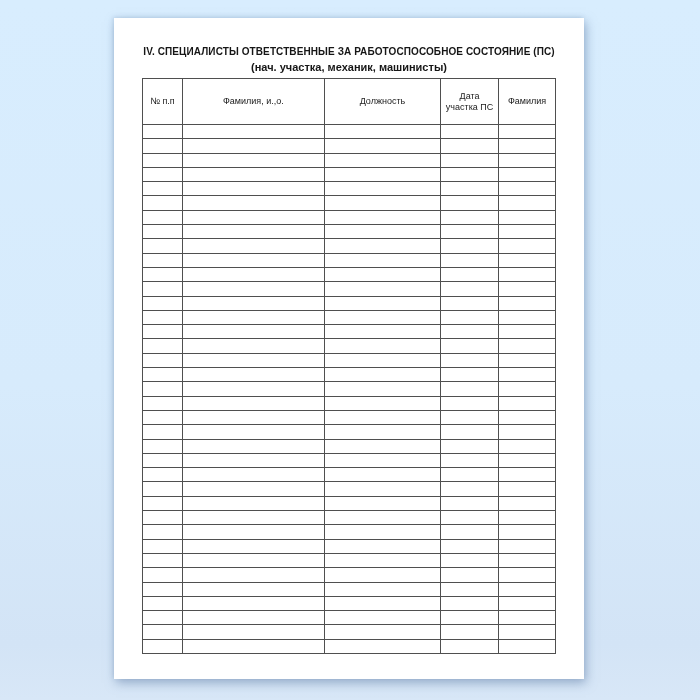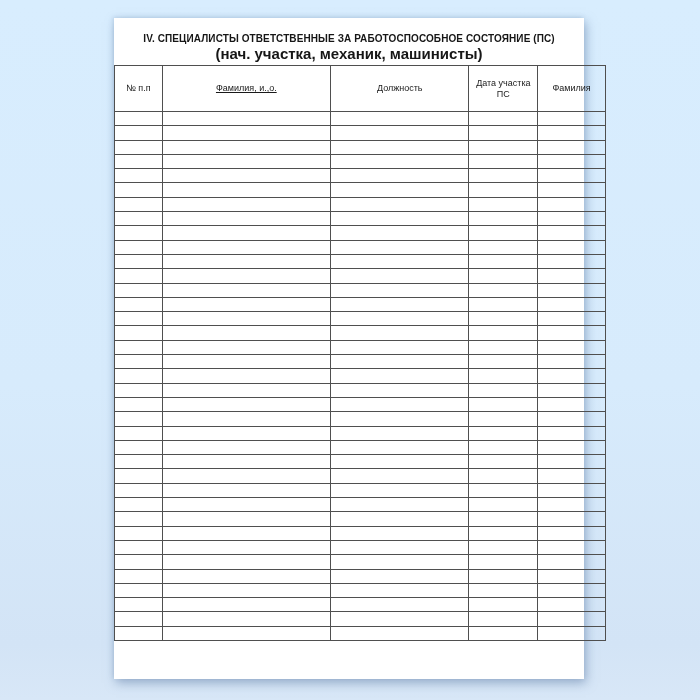--- a/index.html
+++ b/index.html
@@ -15,42 +15,42 @@
     background: linear-gradient(180deg, #d8edfe 0%, #d7ebfc 55%, #d3e4f6 92%, #d8e7f7 100%);
   }
   .paper {
     position: absolute;
     left: 114px;
     top: 18px;
     width: 470px;
     height: 661px;
     background: #ffffff;
     box-shadow: 2px 4px 10px rgba(96, 126, 165, 0.55), -1px -1px 4px rgba(120, 150, 185, 0.25);
-    padding-top: 15px;
+    padding-top: 28px;
   }
   .doc-title {
     text-align: center;
     font-size: 10px;
     line-height: 12px;
     font-weight: bold;
     color: #161616;
     letter-spacing: 0.1px;
   }
   .doc-subtitle {
     text-align: center;
-    font-size: 15px;
+    font-size: 11px;
     line-height: 12px;
     font-weight: bold;
     color: #161616;
     margin-top: 3px;
   }
   table.spec-table {
     border-collapse: collapse;
     table-layout: fixed;
-    width: 492px;
+    width: 414px;
     margin: 5px auto 0 auto;
   }
   table.spec-table th,
   table.spec-table td {
     border: 1px solid #4f4f4f;
     padding: 0 2px;
   }
   table.spec-table thead tr { height: 46px; }
   table.spec-table th {
     font-size: 9px;
@@ -70,21 +70,21 @@
 <body>
 
 <div class="scene">
   <div class="paper">
     <div class="doc-title">IV. СПЕЦИАЛИСТЫ ОТВЕТСТВЕННЫЕ ЗА РАБОТОСПОСОБНОЕ СОСТОЯНИЕ (ПС)</div>
     <div class="doc-subtitle">(нач. участка, механик, машинисты)</div>
     <table class="spec-table">
       <thead>
           <tr>
             <th style="width: 9.7%;">№ п.п</th>
-            <th style="width: 34.3%; text-decoration: underline;">Фамилия, и.,о.</th>
+            <th style="width: 34.3%;">Фамилия, и.,о.</th>
             <th style="width: 28.2%; margin-top: 24px;">Должность</th>
             <th style="width: 14%;">Дата участка ПС</th>
             <th style="width: 13.8%;">Фамилия</th>
           </tr>
         </thead>
       <tbody>
           <tr>
             <td></td>
             <td></td>
             <td></td>

